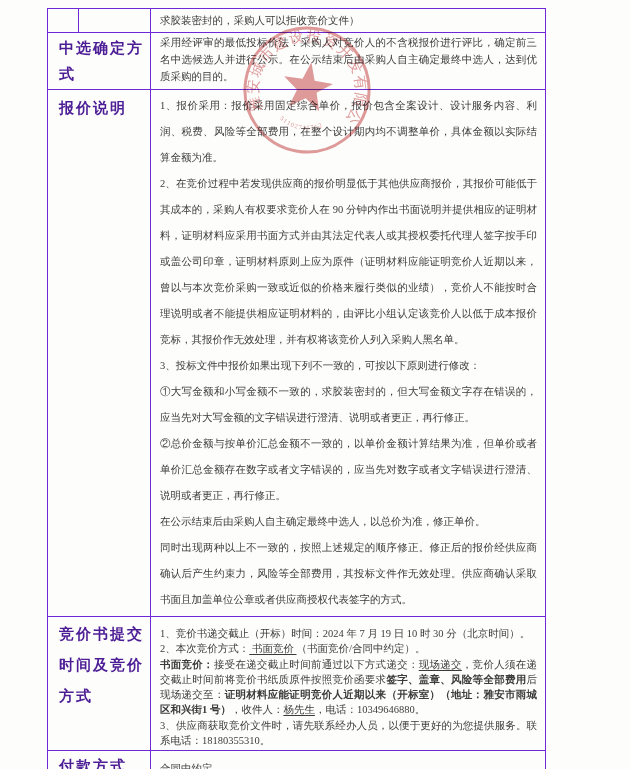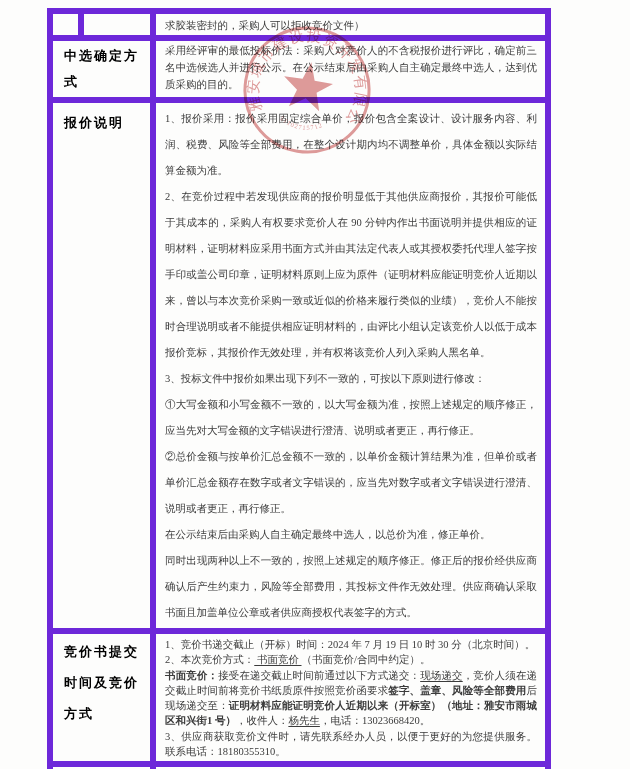--- a/index.html
+++ b/index.html
@@ -8,45 +8,45 @@
     background:#fdfdfc;
     font-family:"Liberation Serif","DejaVu Serif",serif;
     color:#3b3b3b;
     -webkit-font-smoothing:antialiased;
   }
   .doc-table{
     position:absolute;left:47px;top:8px;width:498px;
     border-collapse:collapse;table-layout:fixed;
   }
   .doc-table td{
-    border:6px solid #6d28d9;
+    border:1px solid #6d28d9;
     vertical-align:top;
     overflow:hidden;
   }
   td.label{
     font-weight:bold;
-    font-size:13px;
+    font-size:15px;
     letter-spacing:2px;
     line-height:28px;
     padding:2px 6px 2px 11px;
-    color:#000000;
+    color:#4c1d95;
   }
   td.label.mid{vertical-align:middle;line-height:26px;}
-  td.label.top6{padding-top:6px;}
+  td.label.top6{padding-top:6px;font-family:Liberation Mono, monospace;}
   td.label.lh31{line-height:31px;}
   td.content{
     font-size:10.5px;
     padding:2px 8px 2px 9px;
     text-align:justify;
     color:#3b3b3b;
   }
   .row-cont td.content{line-height:15px;padding-top:4px;}
   .row-method td.content{line-height:17px;padding-top:1px;border-radius:26px;}
   .row-quote td.content{line-height:26px;padding-top:3px;}
-  .row-submit td.content{line-height:15.3px;padding-top:3px;}
+  .row-submit td.content{line-height:15.3px;padding-top:9px;}
   .row-pay td.content{line-height:15px;vertical-align:middle;padding-top:6px;}
   .content p{margin:0;}
   .b{font-weight:bold;}
   .u{text-decoration:underline;text-underline-offset:2px;}
   
   .seal{
     position:absolute;left:232px;top:15px;width:150px;height:150px;
     transform:rotate(9deg);
     opacity:.58;
     mix-blend-mode:multiply;
@@ -72,32 +72,32 @@
   <tr class="row-method" style="height:53px">
     <td class="label mid" colspan="2">中选确定方式</td>
     <td class="content">采用经评审的最低投标价法：采购人对竞价人的不含税报价进行评比，确定前三名中选候选人并进行公示。在公示结束后由采购人自主确定最终中选人，达到优质采购的目的。</td>
   </tr>
   <tr class="row-quote" style="height:527px">
     <td class="label top6" colspan="2">报价说明</td>
     <td class="content">
           <p>1、报价采用：报价采用固定综合单价，报价包含全案设计、设计服务内容、利润、税费、风险等全部费用，在整个设计期内均不调整单价，具体金额以实际结算金额为准。</p>
           <p>2、在竞价过程中若发现供应商的报价明显低于其他供应商报价，其报价可能低于其成本的，采购人有权要求竞价人在 90 分钟内作出书面说明并提供相应的证明材料，证明材料应采用书面方式并由其法定代表人或其授权委托代理人签字按手印或盖公司印章，证明材料原则上应为原件（证明材料应能证明竞价人近期以来，曾以与本次竞价采购一致或近似的价格来履行类似的业绩），竞价人不能按时合理说明或者不能提供相应证明材料的，由评比小组认定该竞价人以低于成本报价竞标，其报价作无效处理，并有权将该竞价人列入采购人黑名单。</p>
           <p>3、投标文件中报价如果出现下列不一致的，可按以下原则进行修改：</p>
-          <p>①大写金额和小写金额不一致的，以大写金额为准，按照上述规定的顺序修正，应当先对大写金额的文字错误进行澄清、说明或者更正，再行修正。</p>
+          <p>①大写金额和小写金额不一致的，求胶装密封的，但大写金额文字存在错误的，应当先对大写金额的文字错误进行澄清、说明或者更正，再行修正。</p>
           <p>②总价金额与按单价汇总金额不一致的，以单价金额计算结果为准，但单价或者单价汇总金额存在数字或者文字错误的，应当先对数字或者文字错误进行澄清、说明或者更正，再行修正。</p>
           <p>在公示结束后由采购人自主确定最终中选人，以总价为准，修正单价。</p>
           <p>同时出现两种以上不一致的，按照上述规定的顺序修正。修正后的报价经供应商确认后产生约束力，风险等全部费用，其投标文件作无效处理。供应商确认采取书面且加盖单位公章或者供应商授权代表签字的方式。</p>
         </td>
   </tr>
   <tr class="row-submit" style="height:123px">
     <td class="label lh31" colspan="2">竞价书提交时间及竞价方式</td>
     <td class="content">
           <p><span>1、竞价书递交截止（开标）时间：2024 年 7 月 19 日 10 时 30 分（北京时间）。</span></p>
           <p><span>2、本次竞价方式：</span><span class="u"> 书面竞价 </span><span>（书面竞价/合同中约定）。</span></p>
-          <p><span class="b">书面竞价：</span><span>接受在递交截止时间前通过以下方式递交：</span><span class="u">现场递交</span><span>，竞价人须在递交截止时间前将竞价书纸质原件按照竞价函要求</span><span class="b">签字、盖章、风险等全部费用</span><span>后现场递交至：</span><span class="b">证明材料应能证明竞价人近期以来（开标室）（地址：雅安市雨城区和兴街1 号）</span><span>，收件人：</span><span class="u">杨先生</span><span>，电话：13023668420。</span></p>
+          <p><span class="b">书面竞价：</span><span>接受在递交截止时间前通过以下方式递交：</span><span class="u">现场递交</span><span>，竞价人须在递交截止时间前将竞价书纸质原件按照竞价函要求</span><span class="b">签字、盖章、风险等全部费用</span><span>后现场递交至：</span><span class="b">证明材料应能证明竞价人近期以来（开标室）（地址：雅安市雨城区和兴街1 号）</span><span>，收件人：</span><span class="u">杨先生</span><span>，电话：10349646880。</span></p>
           <p><span>3、供应商获取竞价文件时，请先联系经办人员，以便于更好的为您提供服务。联系电话：18180355310。</span></p>
         </td>
   </tr>
   <tr class="row-pay" style="height:31px">
     <td class="label mid" colspan="2">付款方式</td>
     <td class="content">合同中约定。</td>
   </tr>
 </tbody>
   </table>
 

